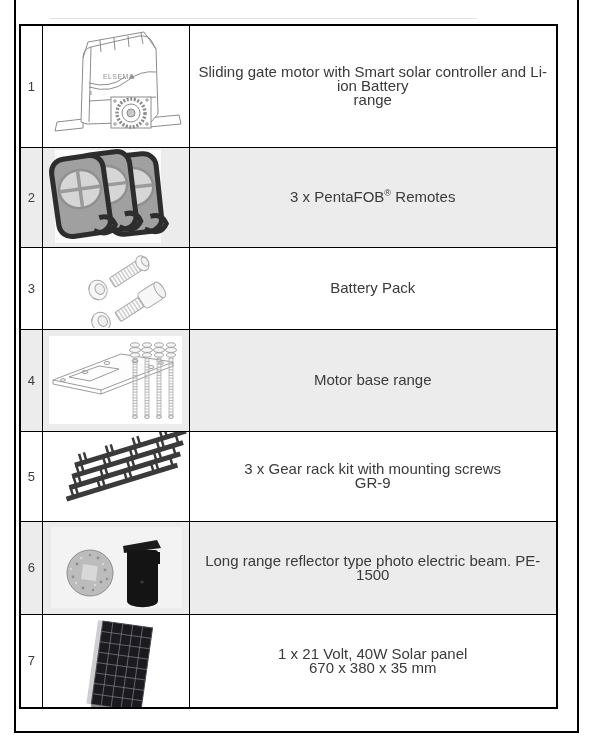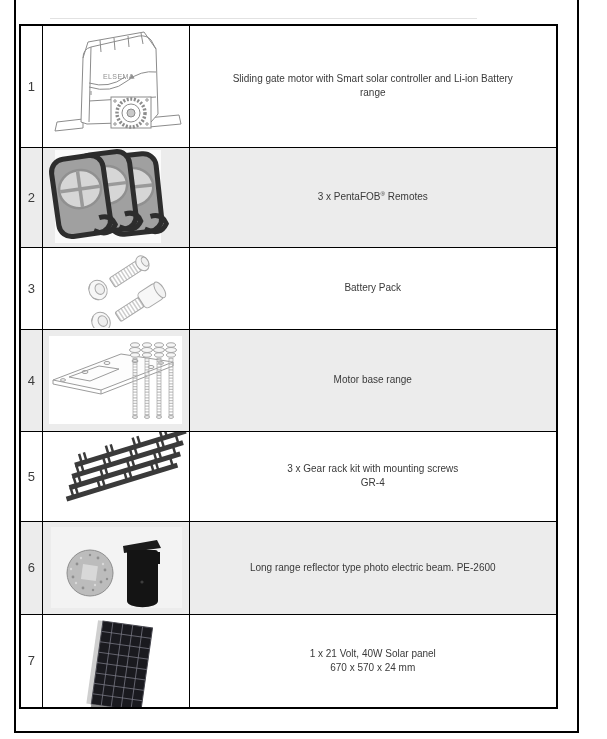--- a/index.html
+++ b/index.html
@@ -30,21 +30,21 @@
   col.c-desc{width:368px;}
   tr:nth-child(1){height:122px;}
   tr:nth-child(2){height:100px;}
   tr:nth-child(3){height:82px;}
   tr:nth-child(4){height:102px;}
   tr:nth-child(5){height:90px;}
   tr:nth-child(6){height:93px;}
   tr:nth-child(7){height:92px;}
   tr.shaded td{background:#ececec;}
   td.num{font-size:13px;color:#3c3c3c;}
-  td.desc{font-size:10px;color:#3a3a3a;line-height:14px;}
+  td.desc{font-size:15px;color:#3a3a3a;line-height:14px;}
   td.desc sup{font-size:0.62em;vertical-align:super;line-height:0;}
   td.img svg{display:block;margin:0 auto;}
 </style>
 </head>
 <body>
 
 <div class="page-frame"></div>
 <div class="faint-top-line"></div>
 
 <table class="parts">
@@ -274,21 +274,21 @@
           <rect x="90" y="-7" width="2.5" height="8"></rect>
                   <rect x="95" y="-7" width="2.5" height="8"></rect>
           <rect x="110" y="-7" width="2.5" height="8"></rect>
         </g>
       </g>
     </g>
   </svg>
         </td>
     <td class="desc">
           <div>3 x Gear rack kit with mounting screws</div>
-          <div>GR-4</div>
+          <div>GR-9</div>
         </td>
   </tr>
       <tr class="shaded">
     <td class="num">6</td>
     <td class="img">
           <svg width="147" height="91" viewBox="0 0 147 91">
     <rect x="8" y="5" width="131" height="81" fill="#f3f3f3"></rect>
     <circle cx="47" cy="51" r="23" fill="#bcbcbc" stroke="#8d8d8d" stroke-width="1"></circle>
     <rect x="39" y="43" width="15" height="15" fill="#d8d8d8" transform="rotate(8 46 50)"></rect>
     <g fill="#8f8f8f">
@@ -309,21 +309,21 @@
       <circle cx="52" cy="63" r="1.2"></circle>
               <circle cx="28" cy="47" r="1.2"></circle>
     </g>
     <path d="M80,24 L114,18 L118,26 L81,31 Z" fill="#1c1c1c"></path>
     <path d="M84,28 h28 a3,3 0 0 1 3,3 v48 a15,6 0 0 1 -31,0 Z" fill="#141414"></path>
     <rect x="112" y="30" width="5" height="12" fill="#141414"></rect>
     <circle cx="99" cy="60" r="1.6" fill="#3d3d3d"></circle>
   </svg>
         </td>
     <td class="desc">
-          <div>Long range reflector type photo electric beam. PE-2600</div>
+          <div>Long range reflector type photo electric beam. PE-1500</div>
         </td>
   </tr>
       <tr>
     <td class="num">7</td>
     <td class="img">
           <svg width="147" height="92" viewBox="0 0 147 92">
     <g transform="translate(60,6) rotate(8)">
       <rect x="-5" y="0" width="5" height="84" fill="#cfcfcf"></rect>
       <rect x="0" y="0" width="50" height="84" fill="#1a1a1f" stroke="#46464e" stroke-width="1"></rect>
       <g stroke="#7e7e8a" stroke-width="0.7">
@@ -338,17 +338,17 @@
         <line x1="0" y1="52.5" x2="50" y2="52.5"></line>
                 <line x1="0" y1="63" x2="50" y2="63"></line>
         <line x1="0" y1="73.5" x2="50" y2="73.5"></line>
       </g>
       <rect x="0" y="84" width="50" height="3" fill="#8e8e8e"></rect>
     </g>
   </svg>
         </td>
     <td class="desc">
           <div>1 x 21 Volt, 40W Solar panel</div>
-          <div>670 x 570 x 24 mm</div>
+          <div>670 x 380 x 35 mm</div>
         </td>
   </tr>
     </tbody>
 </table>
 
 </body></html>

